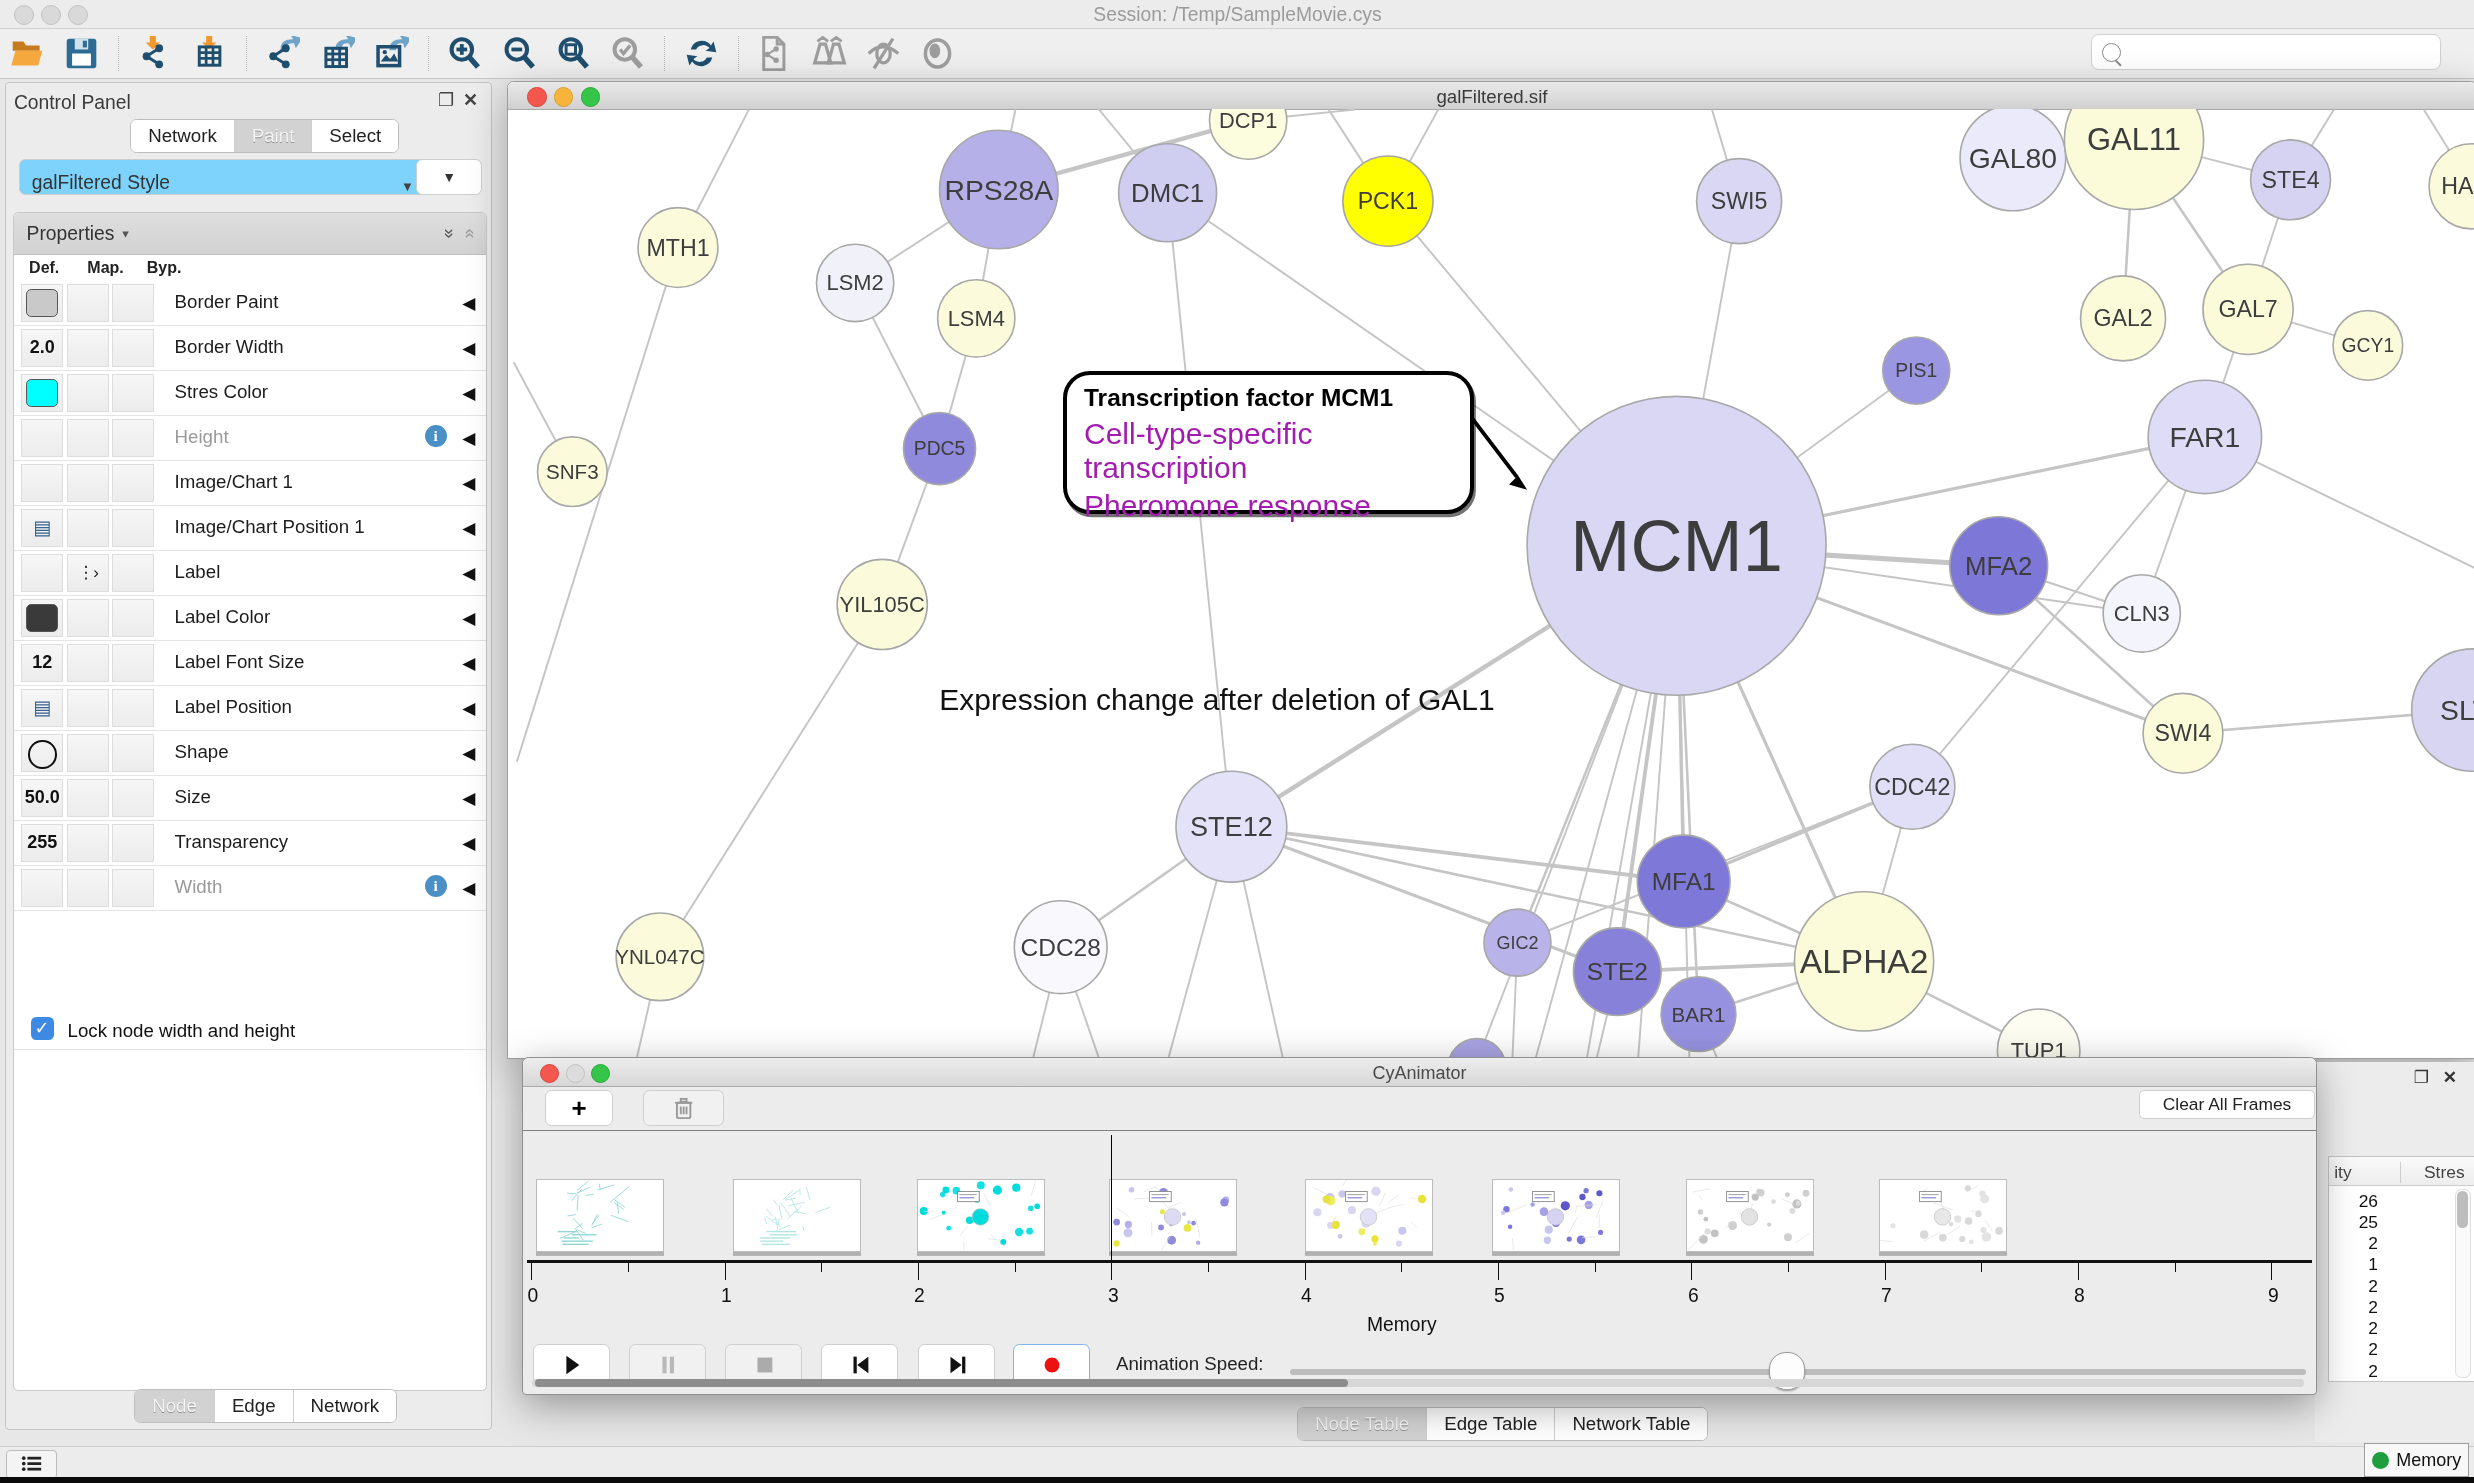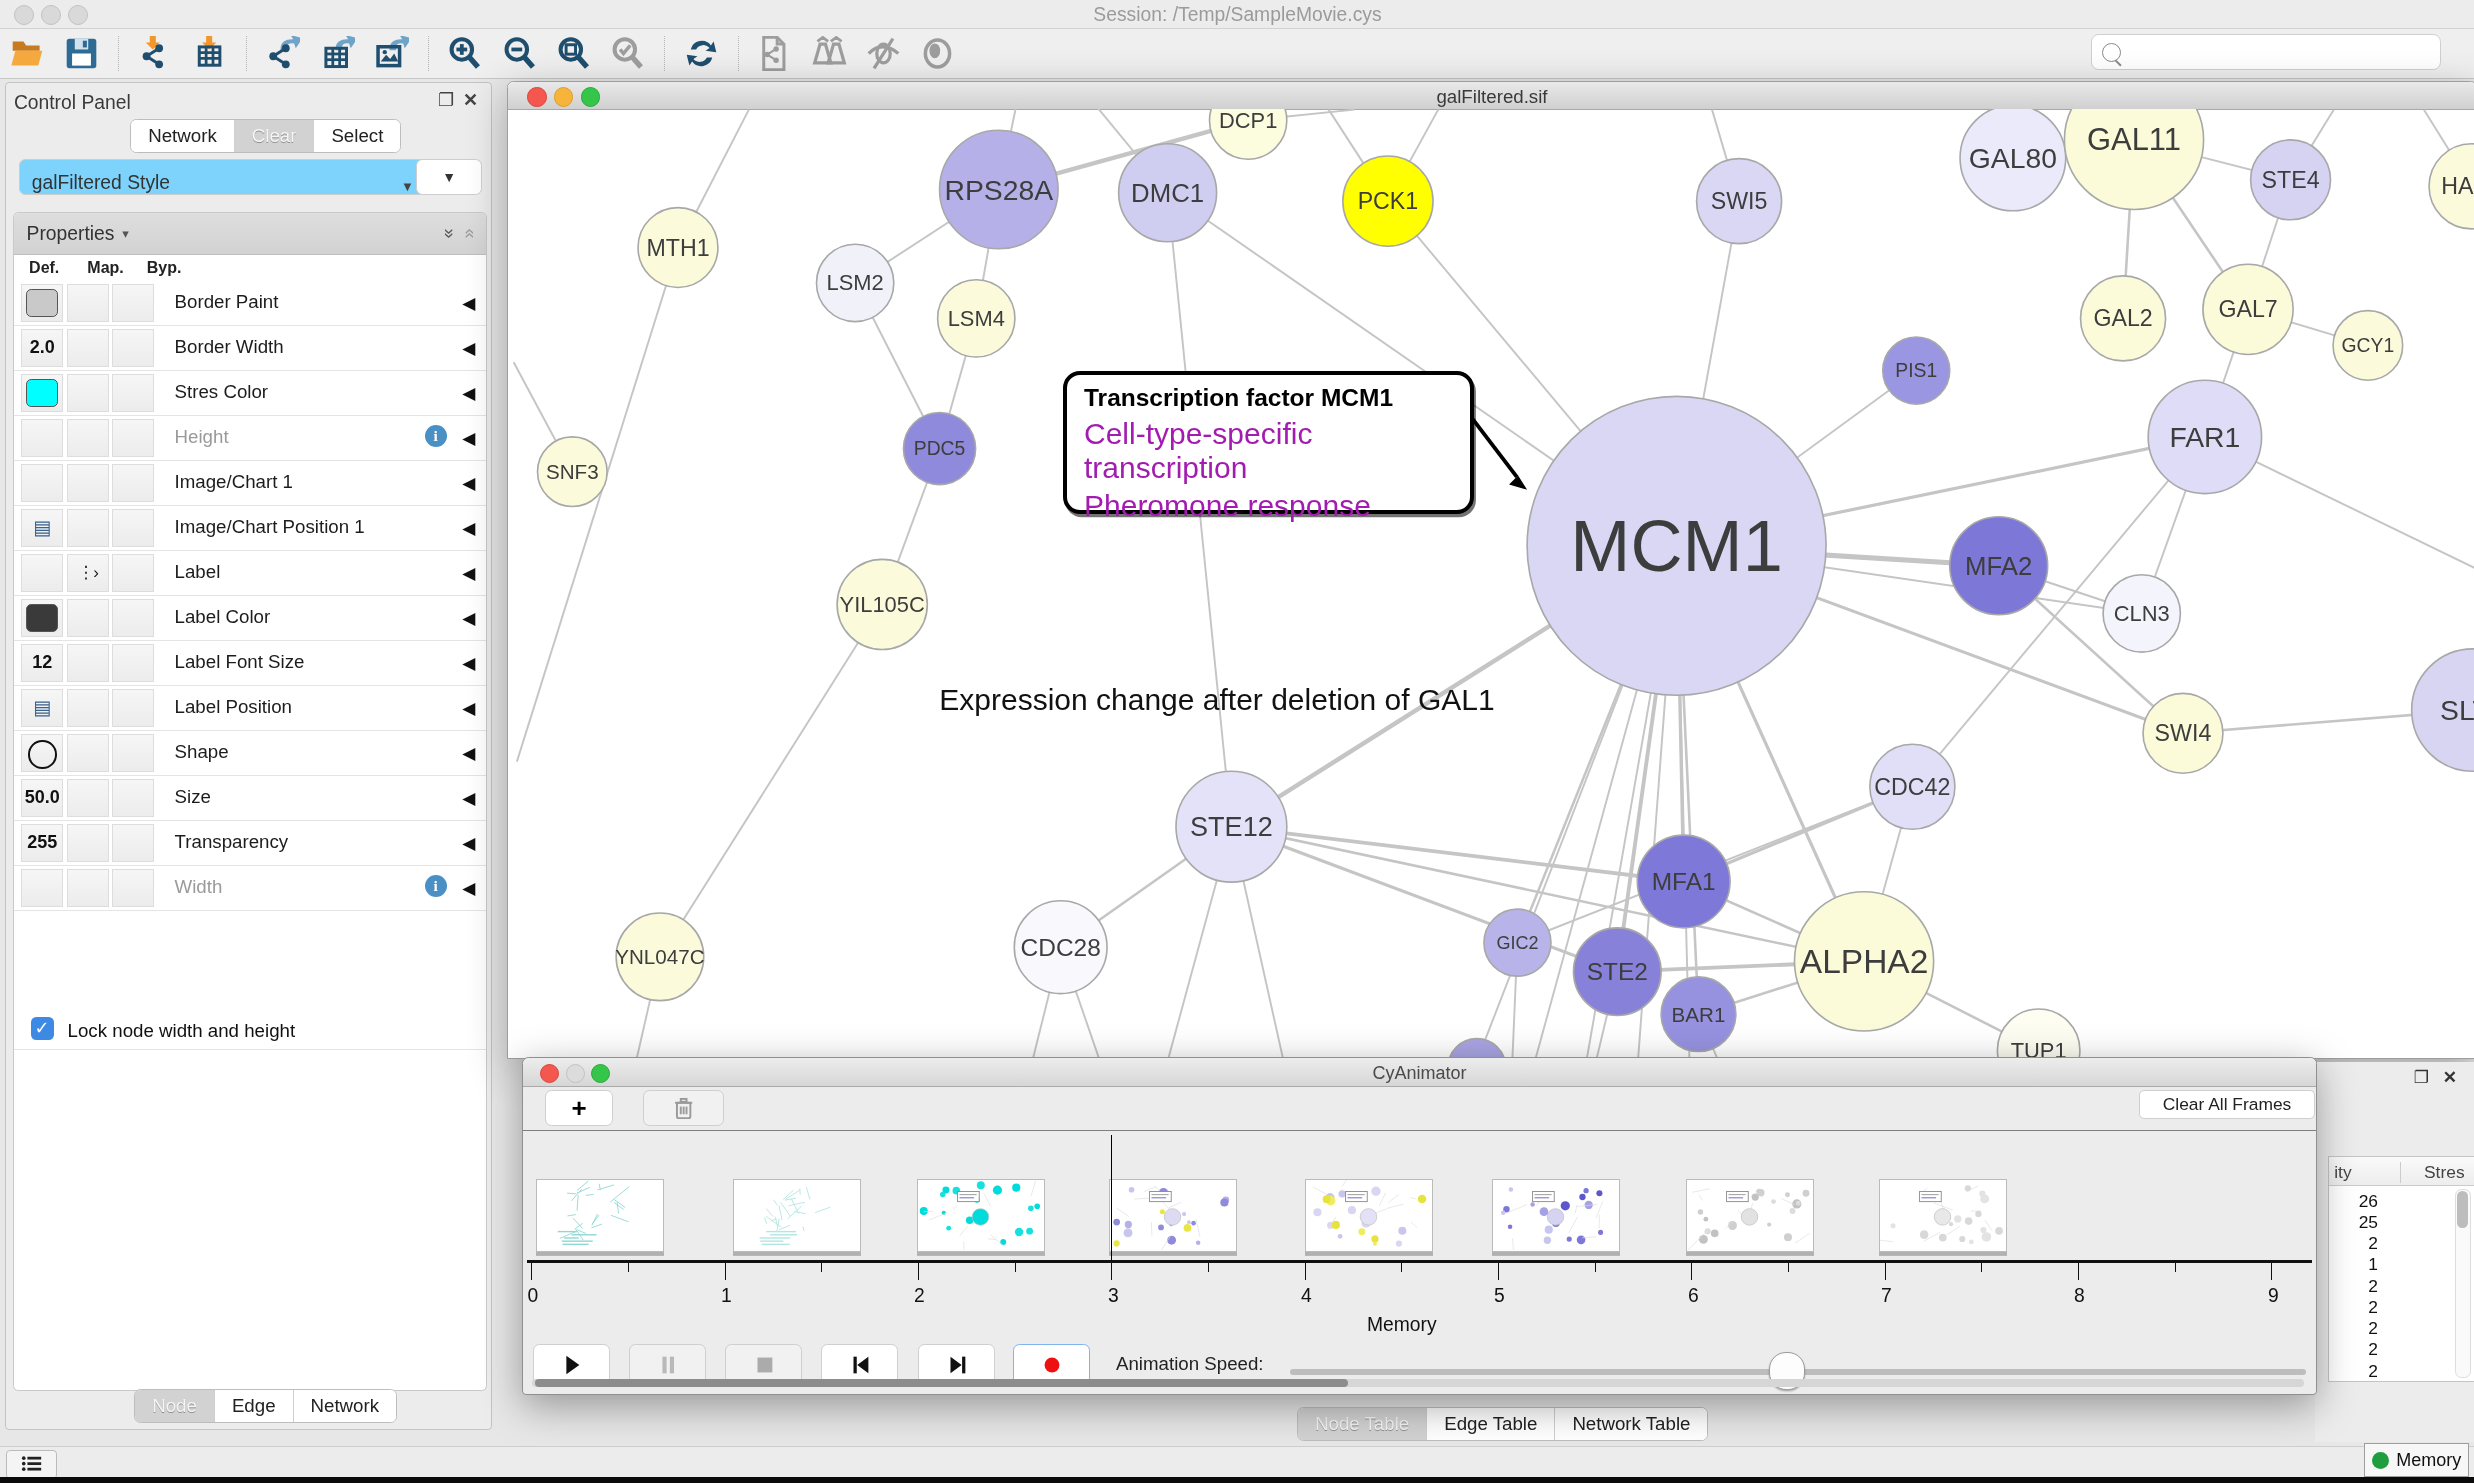--- a/index.html
+++ b/index.html
@@ -49,21 +49,21 @@
   .checkbox{position:absolute;left:17px;top:9px;width:23px;height:23px;background:#3d8ae5;border-radius:5.2px;color:#fff;font-size:18px;text-align:center;line-height:23px}
   #lock-label{position:absolute;left:54px;top:11.6px;font-size:18.7px;color:#111}
   #cp-bottom-tabs{left:128px;top:1306px}
   
   #net-window{left:507px;top:81px;width:1968px;height:976px;background:#fff;border:0.6px solid #9e9e9e;border-radius:6.4px 6.4px 0 0;box-shadow:0 11.6px 39px rgba(0,0,0,.30)}
   #net-titlebar{left:0;top:0;width:100%;height:27px;background:linear-gradient(#e9e9e9,#d0d0d0);border-bottom:0.6px solid #a8a8a8;border-radius:6.4px 6.4px 0 0}
   #net-title{width:100%;text-align:center;top:3.9px;font-size:18.7px;color:#3a3a3a}
   .tl{width:17.4px;height:17.4px;border-radius:50%;position:absolute;top:5.2px}
   #net-canvas{left:0;top:27px;width:1968px;height:949px;overflow:hidden}
   #net-svg{position:absolute;left:0;top:0}
-  #annotation-box{position:absolute;left:555px;top:262px;width:380px;height:126px;background:#fff;border:4.5px solid #000;border-radius:17px;box-shadow:1.9px 3.2px 0 rgba(0,0,0,.55);padding:9px 6.4px 0 17px;z-index:5}
+  #annotation-box{position:absolute;left:555px;top:262px;width:380px;height:126px;background:#fff;border:4.5px solid #000;border-radius:27px;box-shadow:1.9px 3.2px 0 rgba(0,0,0,.55);padding:9px 6.4px 0 17px;z-index:5}
   #annotation-title{font-size:24.5px;font-weight:bold;color:#000}
   .annotation-link{font-size:30px;color:#a21caf;margin-top:4.5px}
   #text-annotation{position:absolute;left:387px;top:574px;width:644px;text-align:center;font-size:30px;color:#111;z-index:4}
   
   #cyanimator{left:522px;top:1057px;width:1793px;height:336px;background:#ececec;border:0.6px solid #8f8f8f;border-radius:6.4px 6.4px 3.9px 3.9px;box-shadow:0 10.3px 39px rgba(0,0,0,.35);z-index:30}
   #cya-titlebar{left:0;top:0;width:100%;height:28px;background:linear-gradient(#ededed,#d6d6d6);border-bottom:0.6px solid #aaa;border-radius:6.4px 6.4px 0 0}
   #cya-title{width:100%;text-align:center;top:5.2px;font-size:18px;color:#4a4a4a}
   .btn{background:#fff;border:1.3px solid #cfcfcf;border-radius:6.4px;display:flex;align-items:center;justify-content:center}
   .btn.disabled{background:#f1f1f1;color:#b5b5b5}
   #add-frame-btn{left:22px;top:32px;width:66px;height:34px;font-size:26px;font-weight:bold;color:#000}
@@ -275,21 +275,21 @@
   </div>
 </div>
 
 <div class="abs" id="control-panel">
   <div class="abs" id="cp-title">Control Panel</div>
   <span class="abs winbtn" style="right:37px;top:6.4px">❐</span>
   <span class="abs winbtn" style="right:13px;top:6.4px;font-weight:bold">✕</span>
 
   <div class="abs tabbar" id="cp-tabs">
     <div class="tab">Network</div>
-    <div class="tab selected">Clear</div>
+    <div class="tab selected">Paint</div>
     <div class="tab">Select</div>
   </div>
 
   <div class="abs" id="style-select">
     <span>galFiltered Style</span>
     <span style="font-size:13px;color:#444">▼</span>
   </div>
   <div class="abs" id="style-menu-btn">
     <span>▼</span>
   </div>

